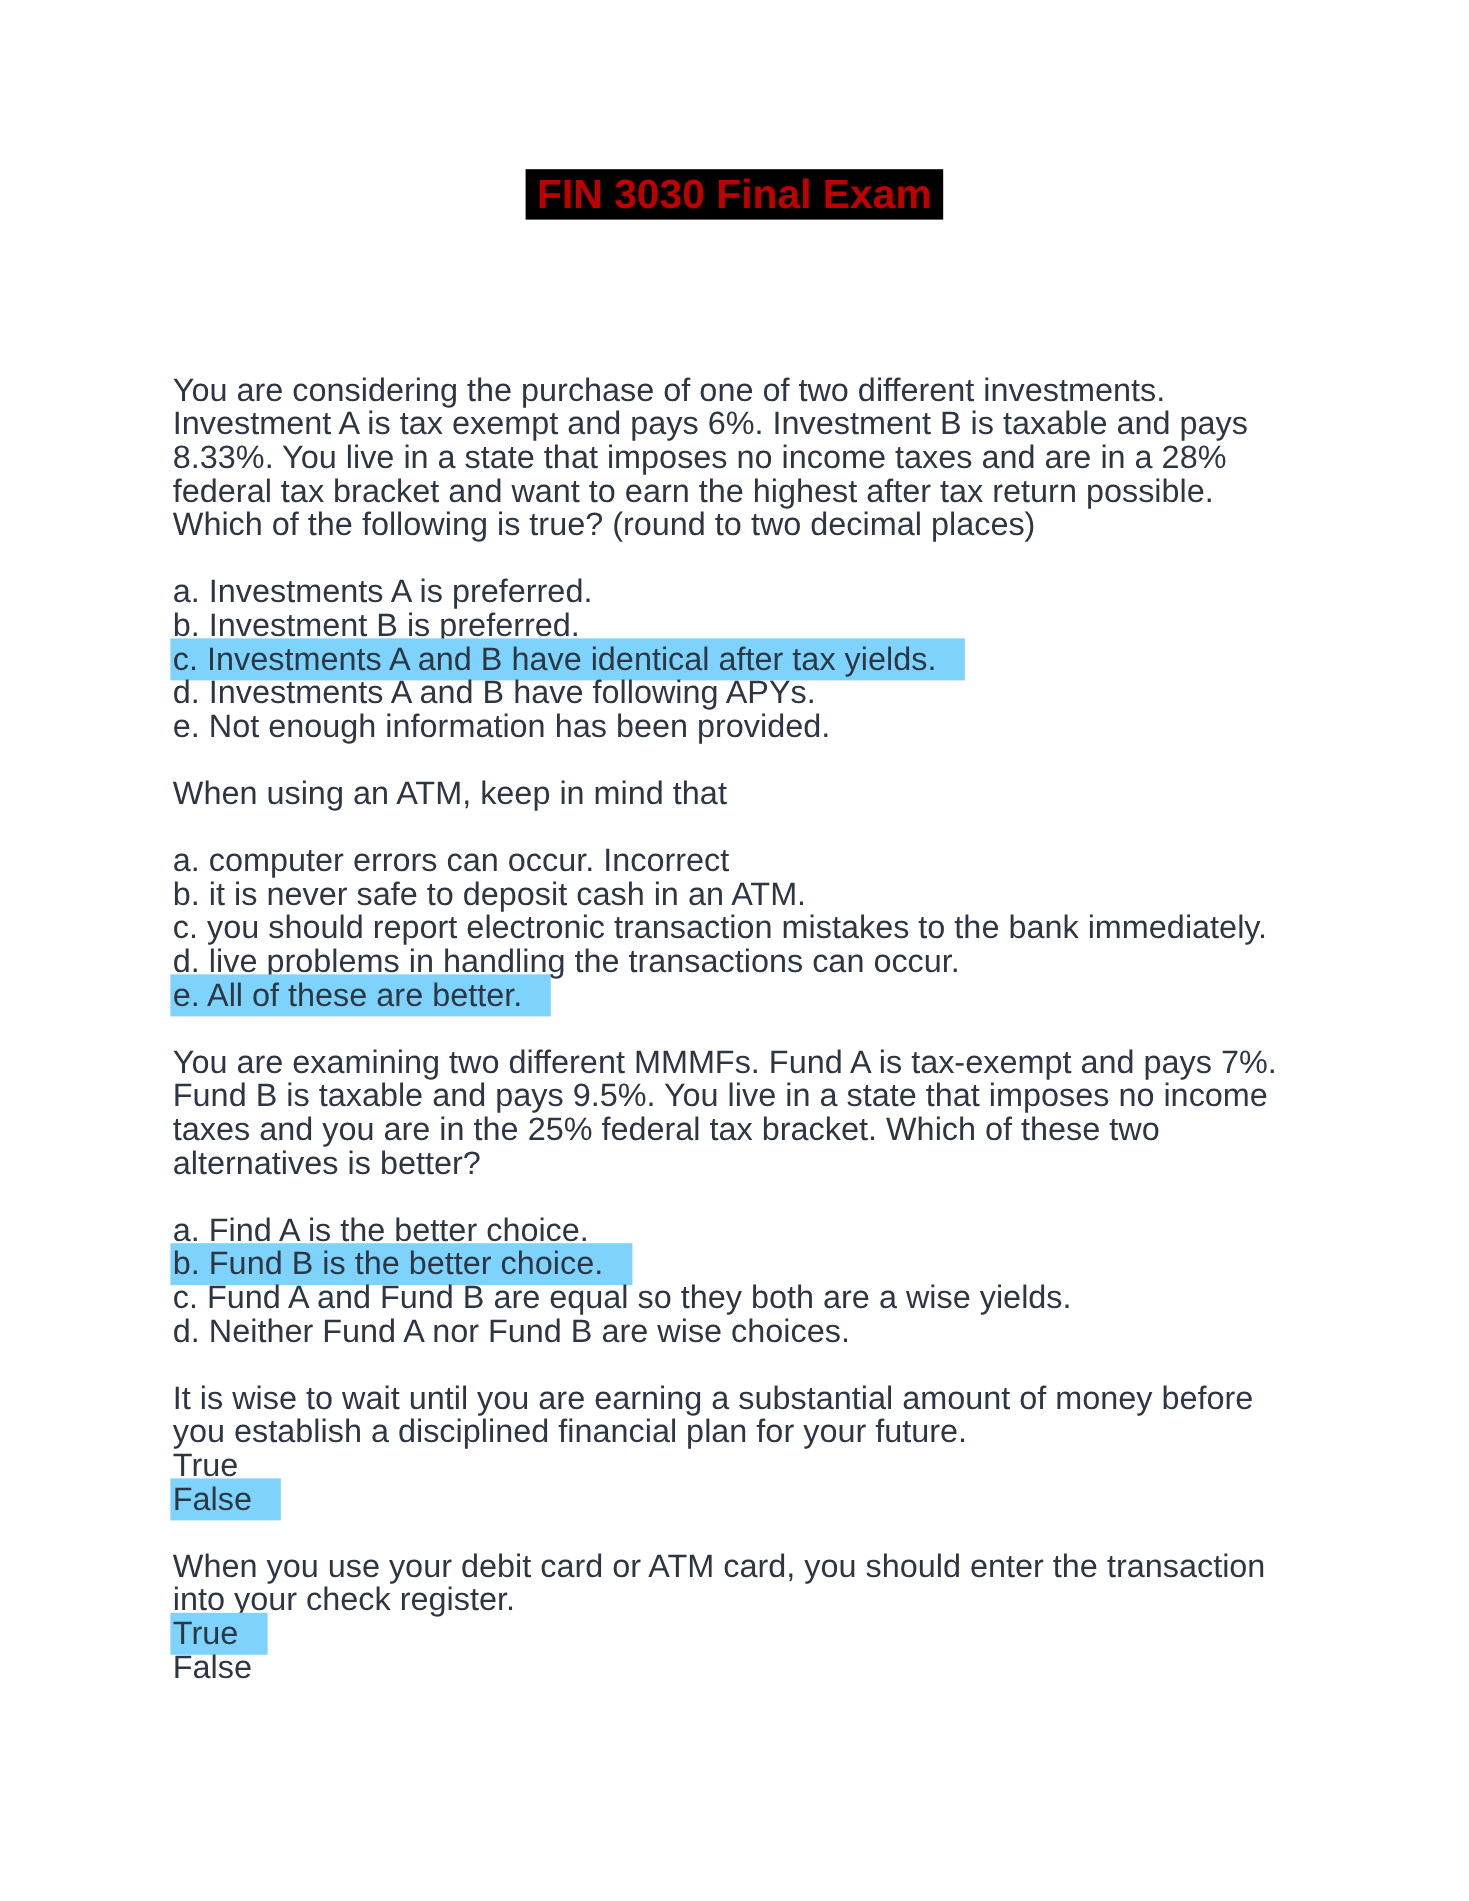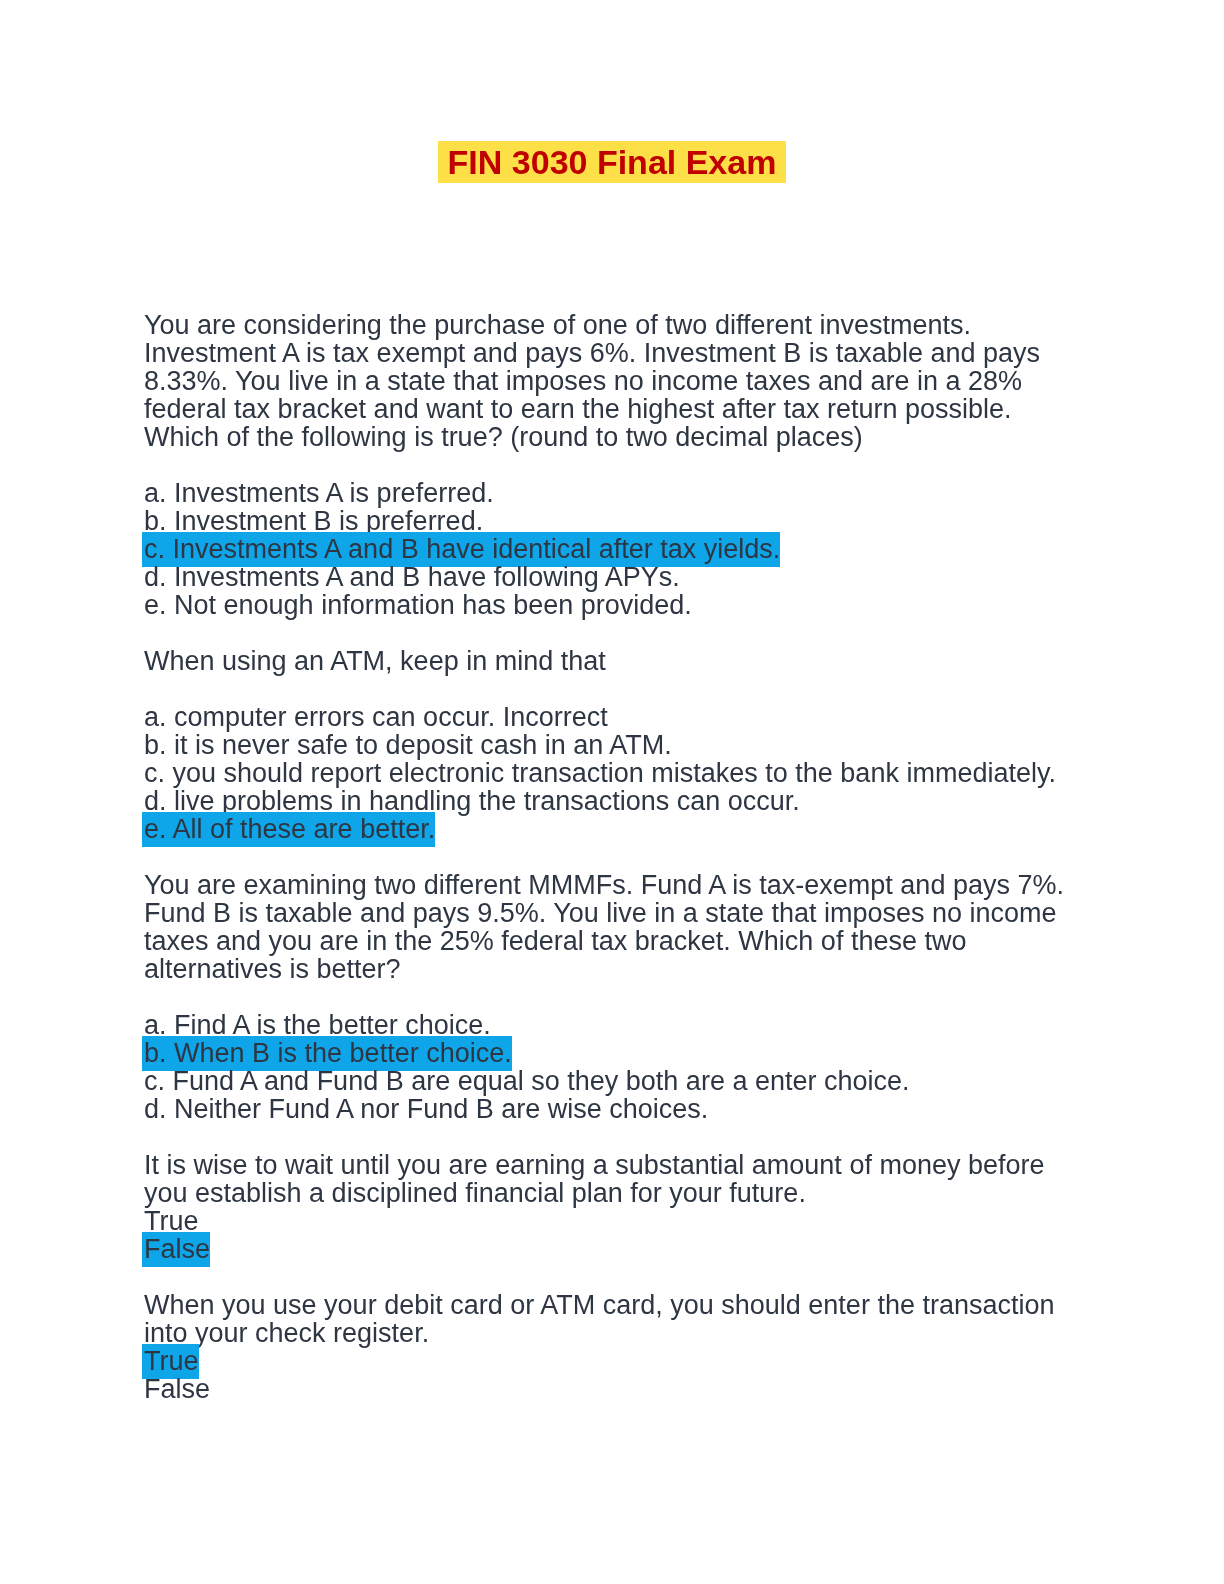--- a/index.html
+++ b/index.html
@@ -16,21 +16,21 @@
   .doc {
     padding: 141px 144px 0 144px;
     box-sizing: border-box;
   }
   .title-row {
     text-align: center;
     width: 936px;
   }
   .title-text {
     display: inline-block;
-    background: #fde047;
+    background: #000000;
     color: #c00000;
     font-weight: 700;
     font-size: 34px;
     line-height: 42px;
     padding: 0 10px;
     white-space: nowrap;
   }
   .content {
     padding-top: 128px;
     width: 936px;
@@ -39,22 +39,22 @@
     line-height: 28px;
   }
   .q { margin-top: 28px; }
   .q:first-child { margin-top: 0; }
   .prompt { margin: 0; }
   .opts { margin-top: 28px; }
   .opts.tight { margin-top: 0; }
   .opts.wide { }
   .opt-line { min-height: 28px; }
   .hl {
-    background: #0ea5e9;
-    padding: 2px 0 3px 2px;
+    background: #7dd3fc;
+    padding: 2px 24px 3px 2px;
     margin-left: -2px;
   }
 </style>
 </head>
 <body>
 
 <div class="doc">
 
   <div class="title-row">
     <span class="title-text">FIN 3030 Final Exam</span>
@@ -81,22 +81,22 @@
         <div class="opt-line">c. you should report electronic transaction mistakes to the bank immediately.</div>
         <div class="opt-line">d. live problems in handling the transactions can occur.</div>
         <div class="opt-line"><span class="hl">e. All of these are better.</span></div>
       </div>
     </div>
 
     <div class="q">
       <p class="prompt">You are examining two different MMMFs. Fund A is tax-exempt and pays 7%. Fund B is taxable and pays 9.5%. You live in a state that imposes no income taxes and you are in the 25% federal tax bracket. Which of these two alternatives is better?</p>
       <div class="opts">
         <div class="opt-line">a. Find A is the better choice.</div>
-        <div class="opt-line"><span class="hl">b. When B is the better choice.</span></div>
-        <div class="opt-line">c. Fund A and Fund B are equal so they both are a enter choice.</div>
+        <div class="opt-line"><span class="hl">b. Fund B is the better choice.</span></div>
+        <div class="opt-line">c. Fund A and Fund B are equal so they both are a wise yields.</div>
         <div class="opt-line">d. Neither Fund A nor Fund B are wise choices.</div>
       </div>
     </div>
 
     <div class="q">
       <p class="prompt">It is wise to wait until you are earning a substantial amount of money before you establish a disciplined financial plan for your future.</p>
       <div class="opts tight">
         <div class="opt-line">True</div>
         <div class="opt-line"><span class="hl">False</span></div>
       </div>

